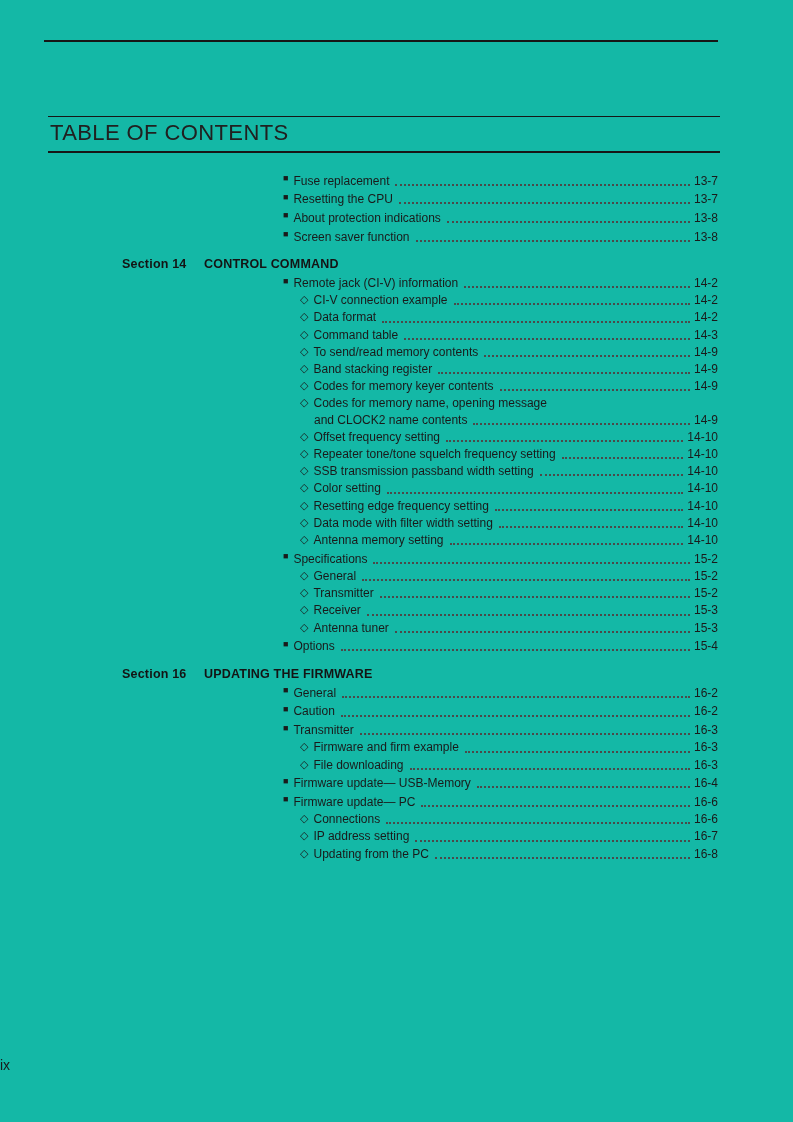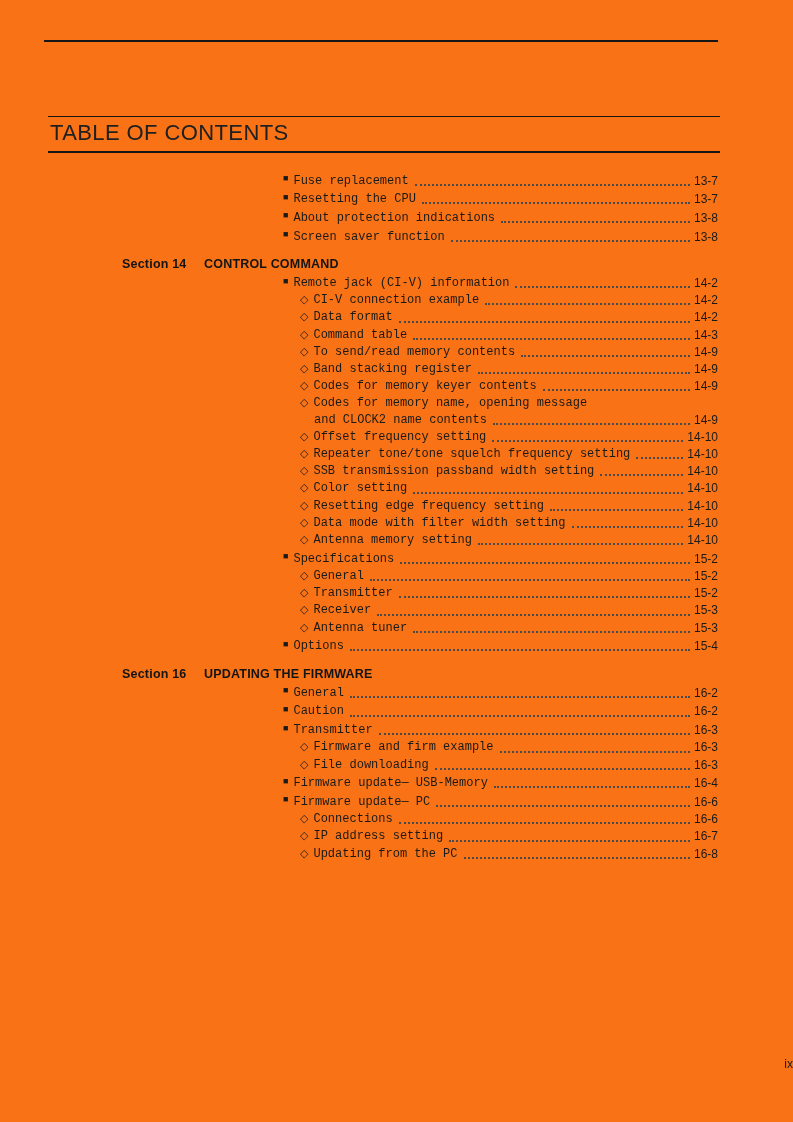--- a/index.html
+++ b/index.html
@@ -1,21 +1,21 @@
 <!DOCTYPE html>
 <html><head>
 <meta charset="utf-8">
 <style>
   html, body { margin: 0; padding: 0; background: #e8e8e8; }
   .page {
     position: relative;
     width: 793px;
     height: 1122px;
     margin: 0 auto;
-    background: #f97316;
+    background: #14b8a6;
     font-family: "Liberation Sans", sans-serif;
     color: #1a1a1a;
     overflow: hidden;
   }
   .top-rule {
     position: absolute;
     left: 44px;
     top: 40px;
     width: 674px;
     height: 2px;
@@ -59,35 +59,35 @@
     color: #141414;
   }
   .section-label { flex: none; width: 82px; }
   .section-title { flex: none; }
   .entry.sq { padding-left: 161px; }
   .entry.di { padding-left: 178px; }
   .entry.cont.di { padding-left: 192px; }
   .bullet { flex: none; margin-right: 5px; }
   .sq .bullet { font-size: 9px; margin-bottom: 2.5px; }
   .di .bullet { font-size: 11px; margin-bottom: 1px; }
-  .entry-text { flex: none; white-space: nowrap; font-family: Liberation Mono, monospace; }
+  .entry-text { flex: none; white-space: nowrap; }
   .leader {
     flex: 1;
     min-width: 8px;
     border-bottom: 2px dotted #4a4a4a;
     margin: 0 4px 3px 6px;
   }
   .entry-page { flex: none; white-space: nowrap; }
   .page-number {
     position: absolute;
-    left: 16px;
+    left: 0;
     right: 0;
     top: 1057px;
-    text-align: right;
-    font-size: 12px;
+    text-align: left;
+    font-size: 14px;
     color: #1a1a1a;
   }
 </style>
 </head>
 <body>
 
 <div class="page">
   <div class="top-rule"></div>
   <div class="heading-block">
     <h1>TABLE OF CONTENTS</h1>

